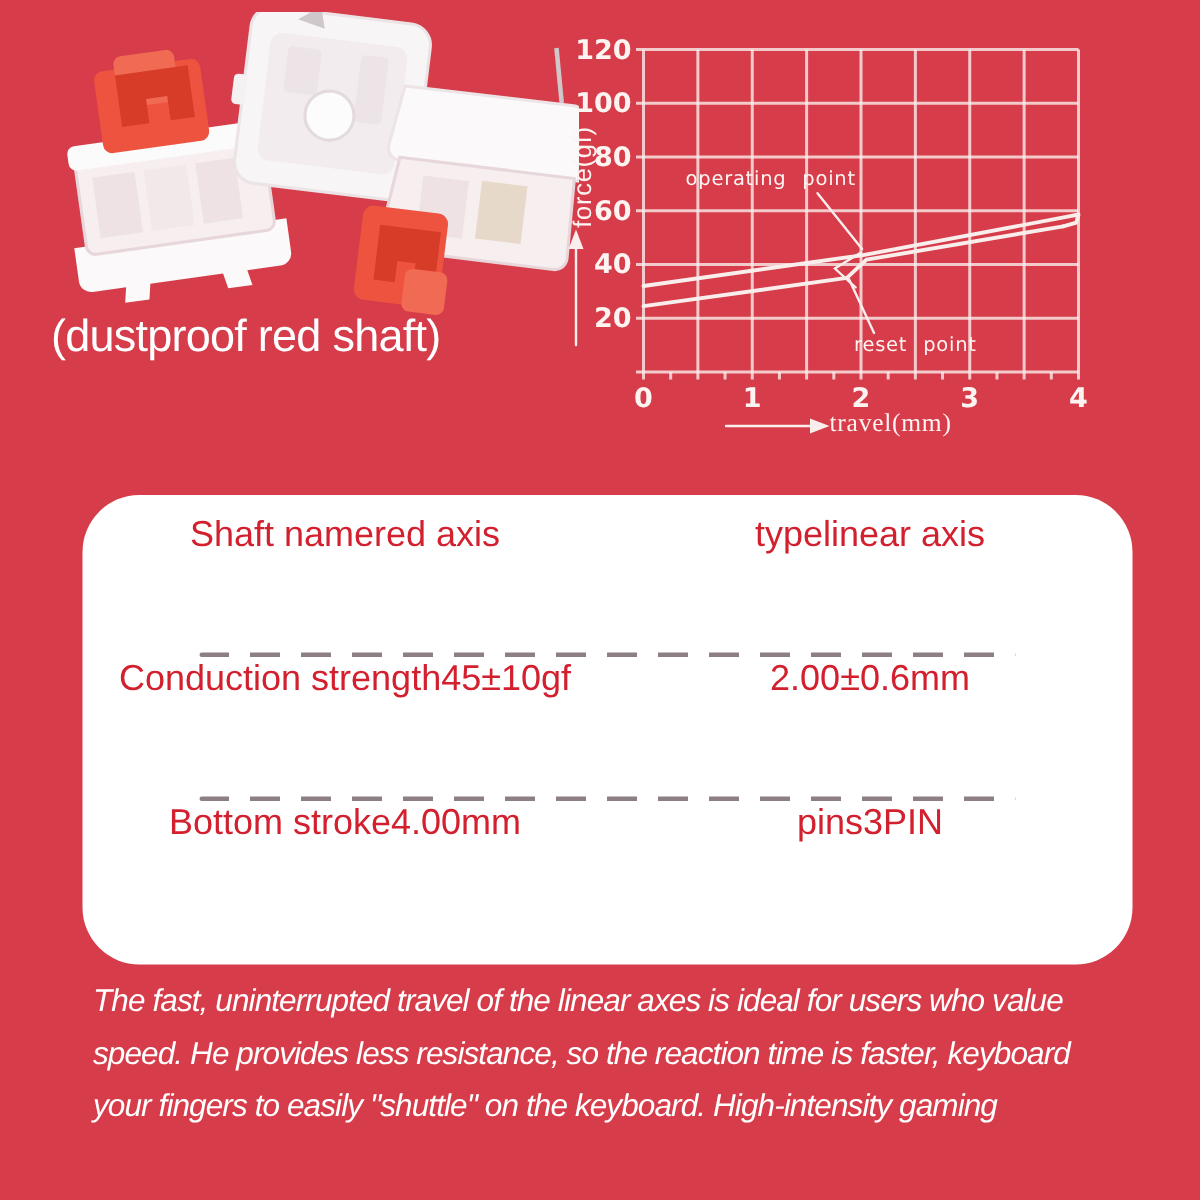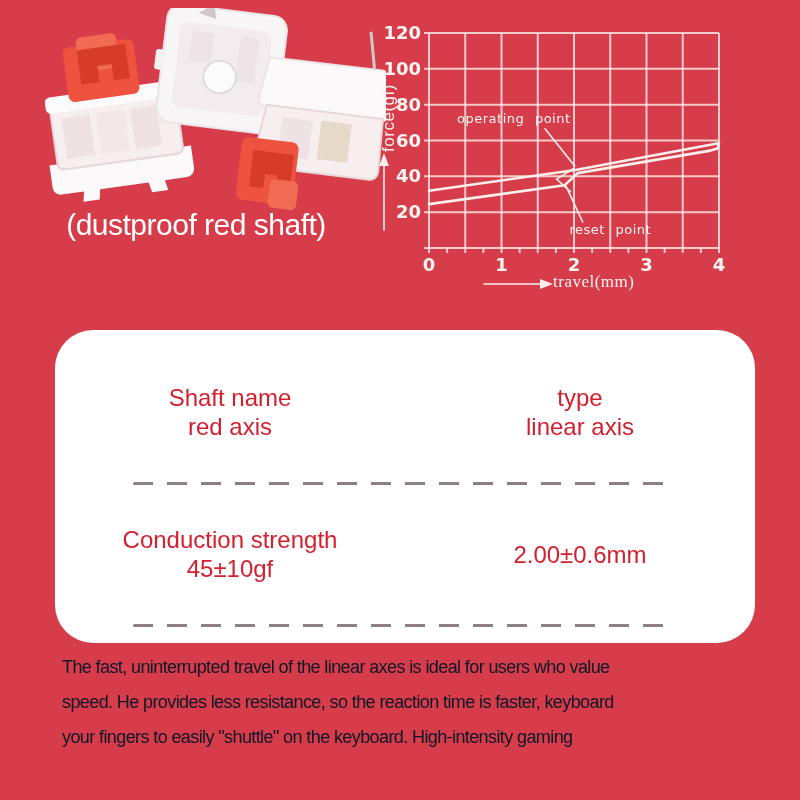--- a/index.html
+++ b/index.html
@@ -8,21 +8,21 @@
     background:var(--bg,#d63c49);
     font-family:"Liberation Sans",sans-serif;
   }
   .page{position:absolute;inset:0;}
 
   
   .photo{position:absolute;left:18px;top:8px;width:368px;height:204px;}
 
   
   .caption{
-    position:absolute;left:34px;top:208px;width:324px;text-align:center;
+    position:absolute;left:34px;top:208px;width:324px;text-align:left;
     color:#ffffff;font-size:30px;letter-spacing:-0.5px;white-space:nowrap;
   }
 
   
   .chart-svg{position:absolute;inset:0;width:800px;height:800px;}
   .grid{stroke:rgba(250,238,236,.8);stroke-width:2;fill:none;}
   .curve{stroke:var(--ink,#f9eeec);stroke-width:2.6;fill:none;stroke-linejoin:round;stroke-linecap:round;}
   .leader{stroke:var(--ink,#f9eeec);stroke-width:1.6;fill:none;stroke-linecap:round;}
   .fillink{fill:var(--ink,#f9eeec);stroke:none;}
   .tick{fill:#fdf4f2;font-family:"DejaVu Sans",sans-serif;font-weight:bold;font-size:18px;text-anchor:middle;}
@@ -36,32 +36,32 @@
   .xlabel{position:absolute;left:553px;top:272px;color:#fdf4f2;font-size:17px;letter-spacing:.5px;font-family:Liberation Serif, serif;}
 
   
   .panel{
     position:absolute;left:55px;top:330px;width:700px;height:313px;
     background:var(--panel,#ffffff);border-radius:38px;
     display:flex;flex-direction:column;box-sizing:border-box;padding:12px 0 16px;
   }
   .spec-row{flex:1;display:flex;}
   .spec-cell{
-    width:50%;display:flex;flex-direction:column;justify-content:center;
+    width:50%;display:flex;justify-content:center;
     text-align:center;color:var(--red,#d3202f);font-size:24px;line-height:29px;
   }
   .dash{
     height:3px;width:544px;margin:0 auto;border-radius:2px;
     background:repeating-linear-gradient(90deg,var(--div,#8e7e86) 0 20px,transparent 20px 34px);
   }
 
   
   .desc{
     position:absolute;left:62px;top:650px;width:710px;
-    color:#0f172a;font-size:18px;line-height:35px;letter-spacing:-0.6px;
+    color:#ffffff;font-size:21px;line-height:35px;letter-spacing:-0.6px;font-style:italic;
   }
 </style>
 </head>
 <body style="--bg: #d63c49; --ink: #f9eeec; --red: #d3202f; --div: #8e7e86; --panel: #ffffff;">
 
 <div class="page">
 
   <svg class="photo" viewBox="0 0 360 200">
     <g transform="translate(8,28) rotate(-8,80,90)">
       <path d="M18,118 h140 v22 a8,8 0 0 1 -8,8 h-22 l2,10 h-16 l-2,-10 h-48 l-2,10 h-16 l2,-10 h-22 a8,8 0 0 1 -8,-8 z" fill="#fbf9fa"></path>
@@ -179,20 +179,30 @@
     <div class="spec-row">
       <div class="spec-cell">
         <div>Conduction strength</div>
         <div>45±10gf</div>
       </div>
       <div class="spec-cell">
         <div>2.00±0.6mm</div>
       </div>
     </div>
     <div class="dash"></div>
+    <div class="spec-row">
+      <div class="spec-cell">
+        <div>Bottom stroke</div>
+        <div>4.00mm</div>
+      </div>
+      <div class="spec-cell">
+        <div>pins</div>
+        <div>3PIN</div>
+      </div>
+    </div>
   </div>
 
   <div class="desc">
     <div>The fast, uninterrupted travel of the linear axes is ideal for users who value</div>
     <div>speed. He provides less resistance, so the reaction time is faster, keyboard</div>
     <div>your fingers to easily "shuttle" on the keyboard. High-intensity gaming</div>
   </div>
 
 </div>
 

